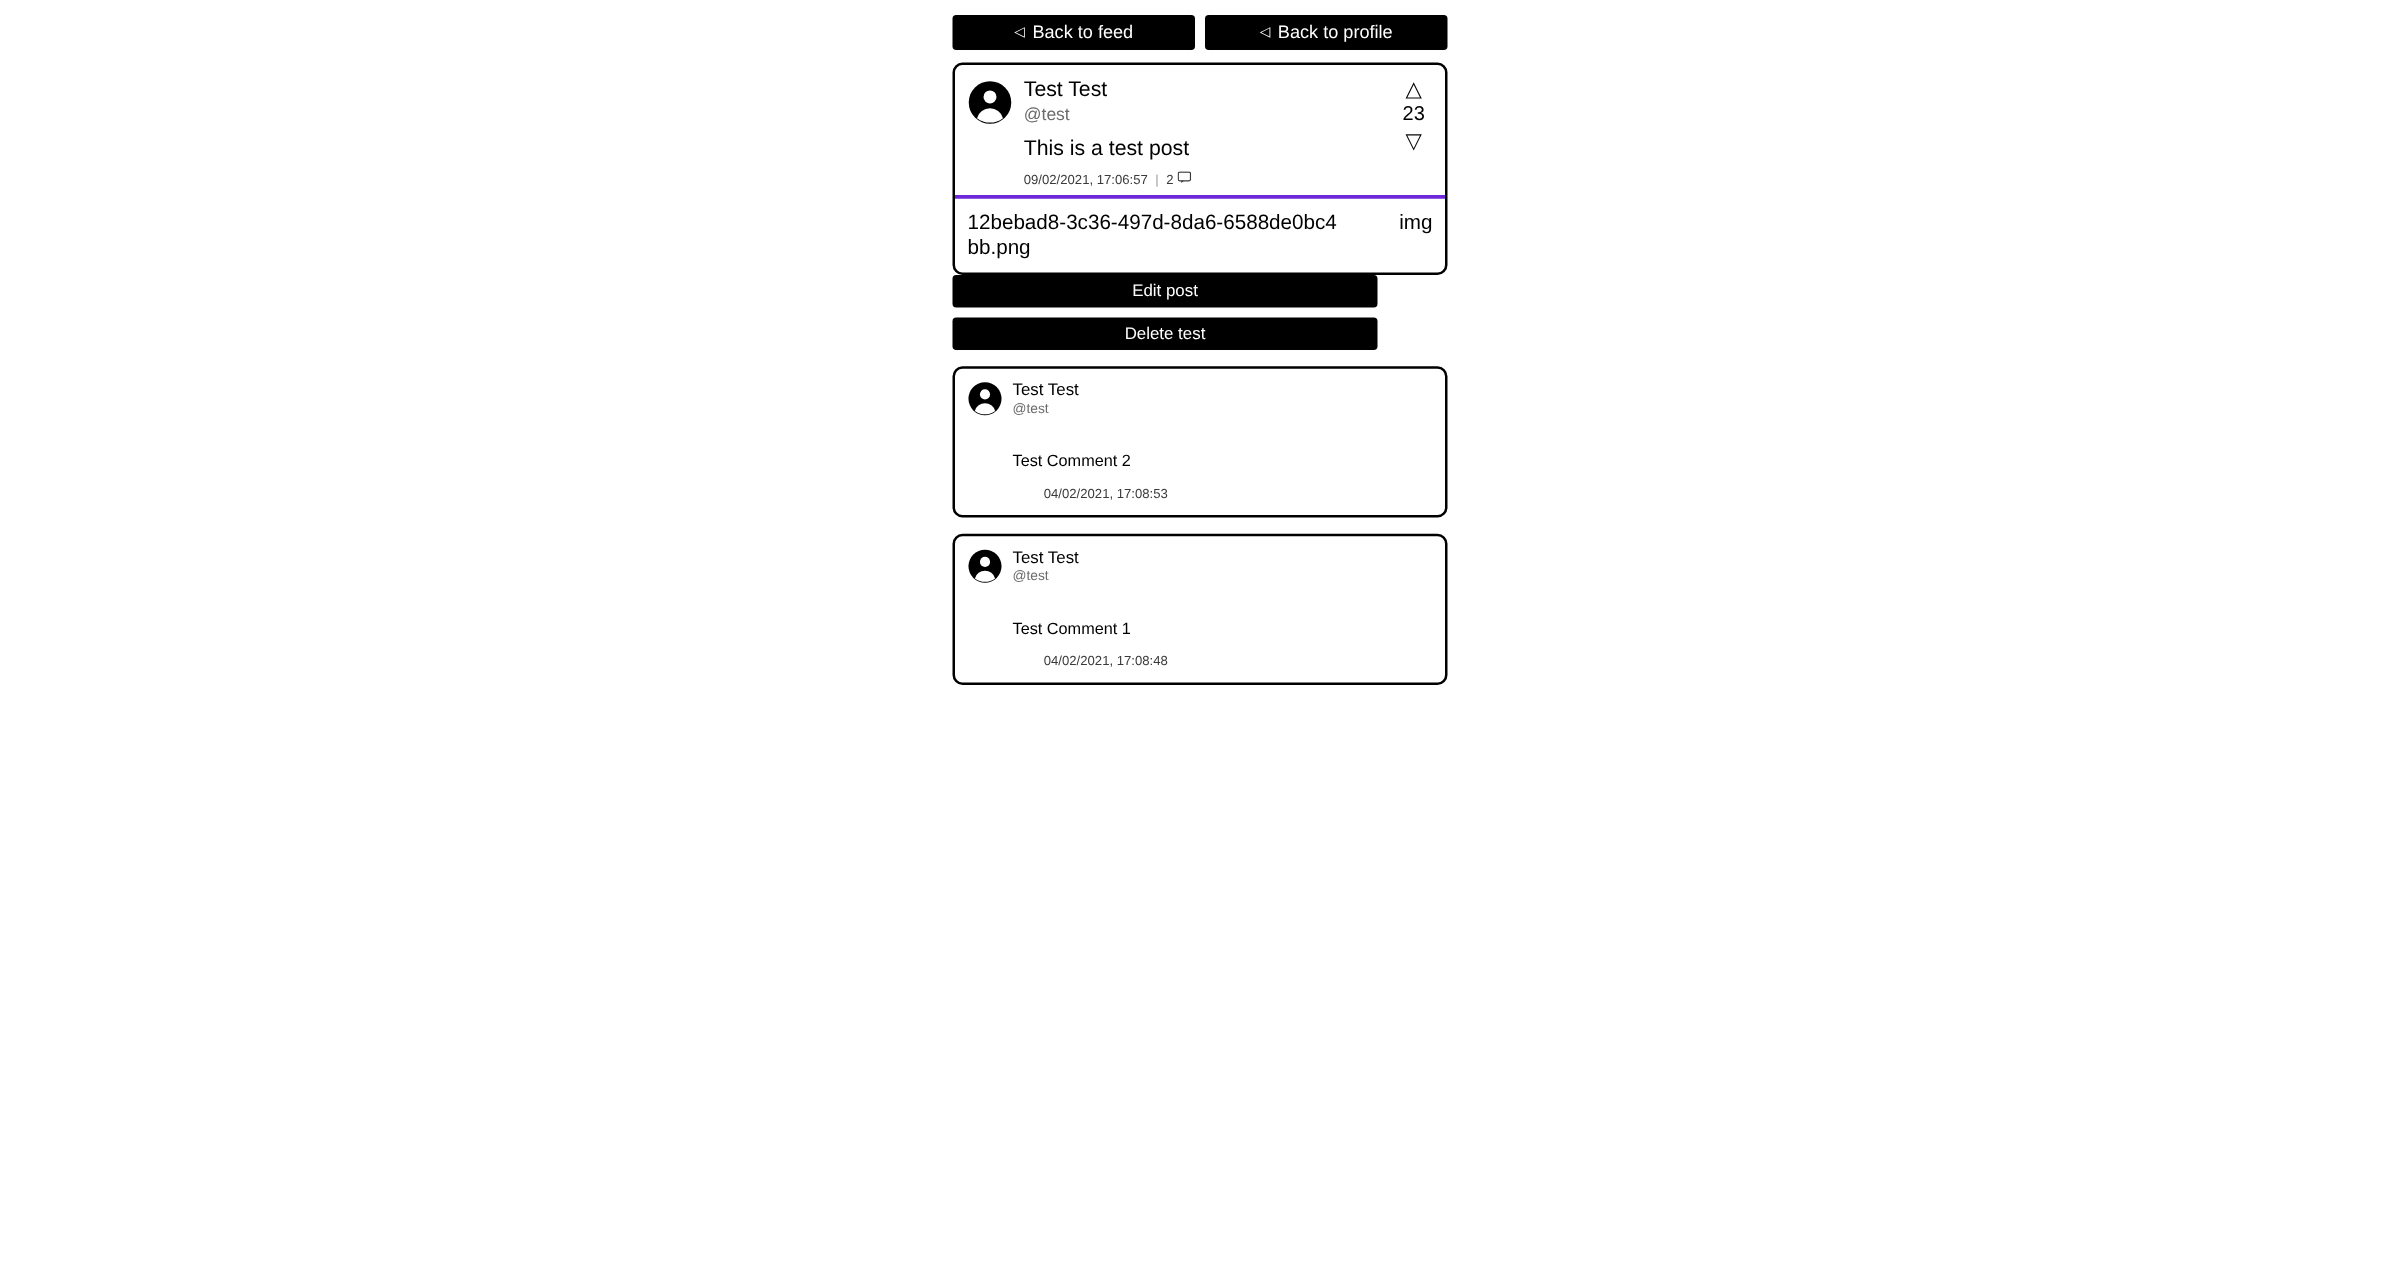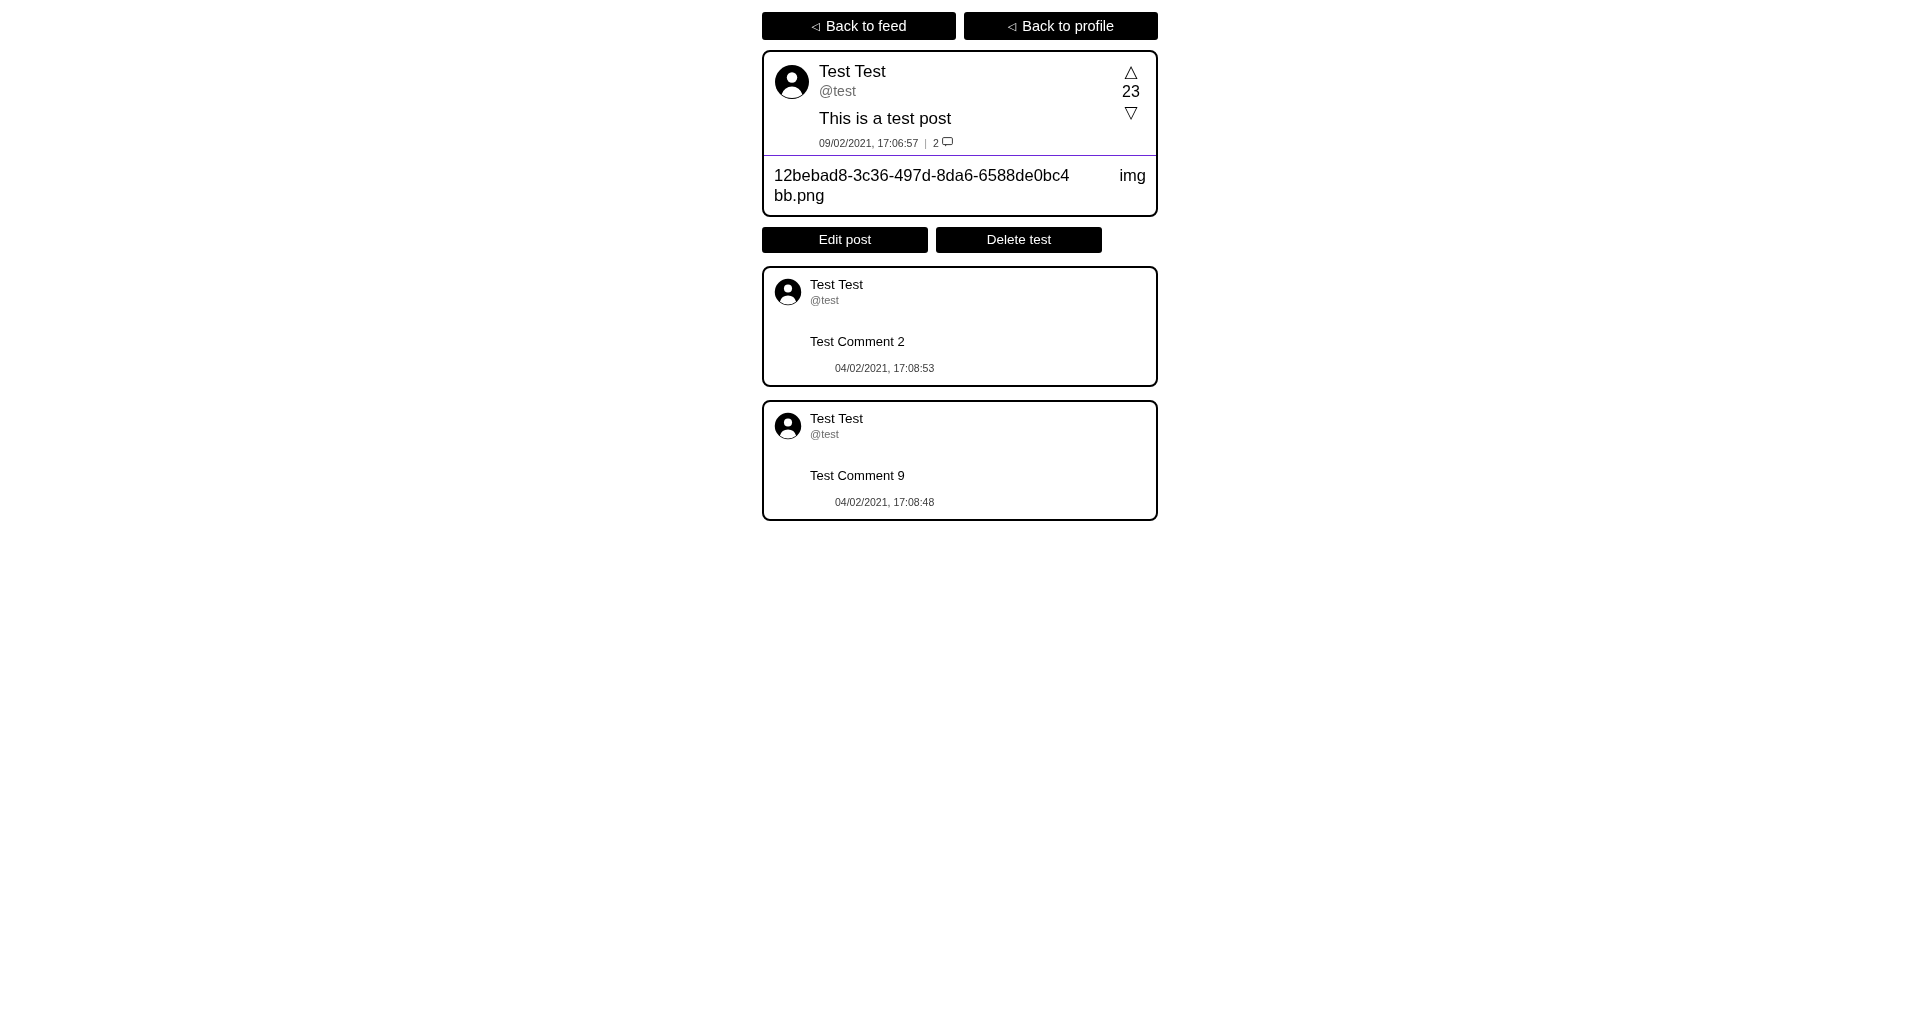--- a/index.html
+++ b/index.html
@@ -132,21 +132,21 @@
     cursor: pointer;
     user-select: none;
   }
   .vote-count {
     font-size: 16px;
     line-height: 22px;
     color: #000000;
   }
 
   .attachment-row {
-    border-top: 1px solid #6d28d9;
+    border-top: 3px solid #6d28d9;
     padding: 9px 10px 10px 10px;
     display: flex;
     align-items: flex-start;
     justify-content: space-between;
     gap: 10px;
   }
   .attachment-name {
     font-size: 16.5px;
     line-height: 20px;
     color: #000000;
@@ -159,22 +159,23 @@
     line-height: 20px;
     color: #000000;
     white-space: nowrap;
     text-align: right;
   }
 
   
   .action-row {
     display: flex;
     gap: 8px;
-    margin-top: 10px;
+    margin-top: 0;
     width: 340px;
+    flex-direction: column;
   }
   .action-btn {
     flex: 1 1 0;
     background: #000000;
     color: #ffffff;
     border: none;
     border-radius: 3px;
     height: 26px;
     font-size: 13.5px;
     line-height: 26px;
@@ -333,19 +334,19 @@
       <span class="comment-avatar">
         <svg width="28" height="28" viewBox="0 0 36 36" aria-hidden="true">
           <circle cx="18" cy="18" r="17" fill="#000000"></circle>
           <circle cx="18" cy="13.5" r="5.2" fill="#ffffff"></circle>
           <path d="M7.6 30.5a10.8 10.8 0 0 1 20.8 0 17 17 0 0 1-20.8 0z" fill="#ffffff"></path>
         </svg>
       </span>
       <div class="comment-body">
         <div class="comment-name">Test Test</div>
         <div class="comment-handle">@test</div>
-        <div class="comment-text">Test Comment 9</div>
+        <div class="comment-text">Test Comment 1</div>
         <div class="comment-date">04/02/2021, 17:08:48</div>
       </div>
     </div>
 
   </div>
 </div>
 
 </body></html>

